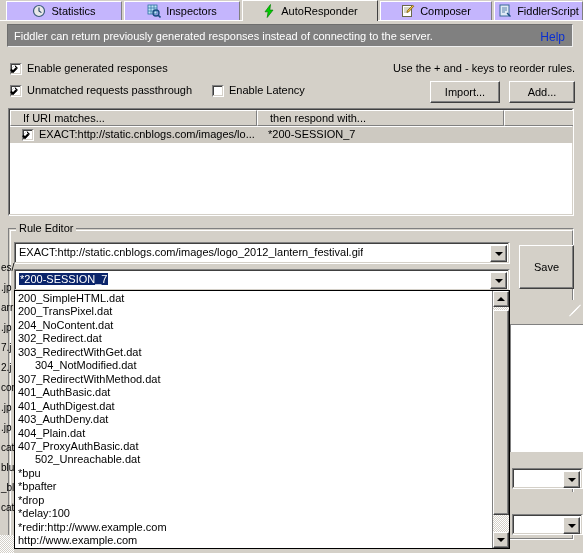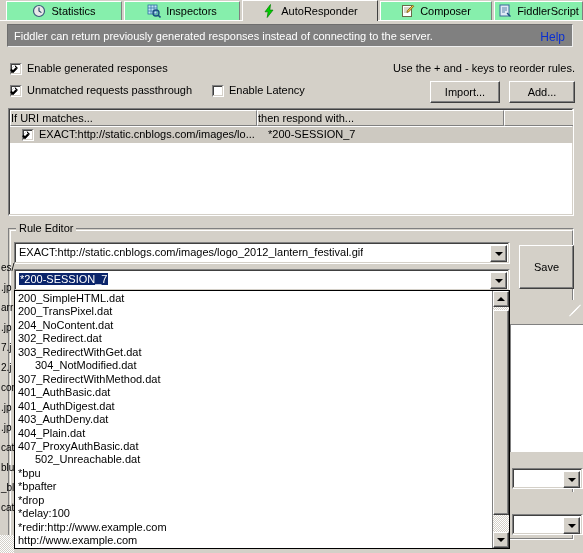--- a/index.html
+++ b/index.html
@@ -9,21 +9,21 @@
     font-family:"Liberation Sans","DejaVu Sans",sans-serif;
     font-size:11px;color:#000;
     -webkit-font-smoothing:none;
   }
   .abs{position:absolute;}
 
   
   #tabstrip{position:absolute;left:0;top:0;width:583px;height:21px;background:#d4d0c8;}
   .tab{
     position:absolute;top:1px;height:19px;box-sizing:border-box;
-    background:#86efac;
+    background:#c4b5fd;
     border-left:1px solid #fff;border-top:1px solid #fff;border-right:1px solid #808080;
     display:flex;align-items:center;justify-content:center;gap:5px;
     font-size:11px;color:#000;
   }
   .tab.sel{
     top:0px;height:21px;background:#d4d0c8;
     border-left:1px solid #fff;border-top:1px solid #fff;border-right:1px solid #404040;
     z-index:5;
   }
   .tabicon{width:14px;height:14px;flex:0 0 14px;position:relative;}
@@ -72,21 +72,21 @@
     border-top:1px solid #808080;border-left:1px solid #808080;
     border-right:1px solid #fff;border-bottom:1px solid #fff;
     box-shadow:inset -1px -1px 0 #d4d0c8, inset 1px 1px 0 #404040;
     overflow:hidden;
   }
   #rulehdr{position:absolute;left:1px;top:1px;width:563px;height:16px;background:#d4d0c8;}
   .hcell{
     position:absolute;top:0;height:16px;box-sizing:border-box;background:#d4d0c8;
     border-right:1px solid #808080;border-bottom:1px solid #808080;
     border-top:1px solid #fff;border-left:1px solid #fff;
-    font-size:11px;color:#000;padding-left:0;line-height:15px;white-space:nowrap;
+    font-size:11px;color:#000;padding-left:12px;line-height:15px;white-space:nowrap;
   }
   #rulerow{position:absolute;left:1px;top:18px;width:564px;height:16px;background:#cdc9c1;}
   #rulerow .rcb{position:absolute;left:12px;top:2px;}
   #ruleuri{position:absolute;left:29px;top:1px;font-size:11px;white-space:nowrap;}
   #ruleresp{position:absolute;left:258px;top:1px;font-size:11px;white-space:nowrap;}
 
   
   #grp{
     position:absolute;left:8px;top:228px;width:566px;height:312px;
     box-sizing:border-box;border:1px solid #fff;border-top-color:#808080;border-left-color:#808080;

